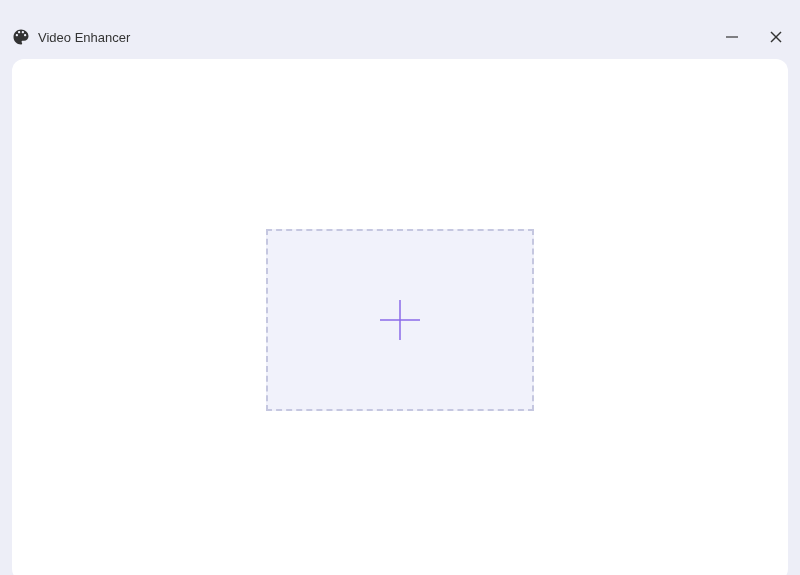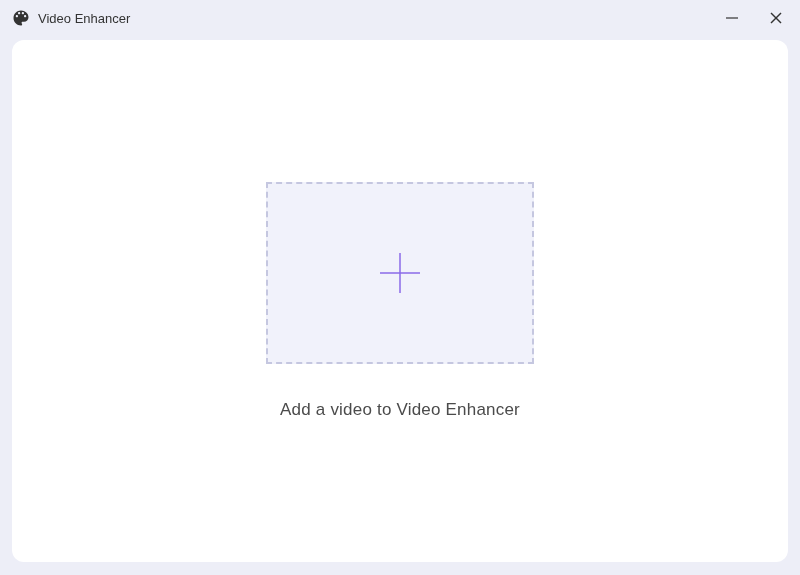--- a/index.html
+++ b/index.html
@@ -13,20 +13,21 @@
       background: #edeef7;
       font-family: "Segoe UI", Arial, sans-serif;
       overflow: hidden;
     }
     .titlebar {
       height: 36px;
       display: flex;
       align-items: center;
       padding: 0 12px;
       background: #edeef7;
+      margin-top: 19px;
     }
     .titlebar-left {
       display: flex;
       align-items: center;
       gap: 8px;
     }
     .app-icon {
       width: 18px;
       height: 18px;
       display: flex;
@@ -115,14 +116,13 @@
 
 <div class="content-panel">
   <div class="dropzone">
     <span class="plus-icon">
       <svg width="50" height="50" viewBox="0 0 50 50">
         <line x1="25" y1="5" x2="25" y2="45" stroke="#8a6ae8" stroke-width="1.5"></line>
         <line x1="5" y1="25" x2="45" y2="25" stroke="#8a6ae8" stroke-width="1.5"></line>
       </svg>
     </span>
   </div>
-  <div class="instruction-text">Add a video to Video Enhancer</div>
 </div>
 
 </body></html>

